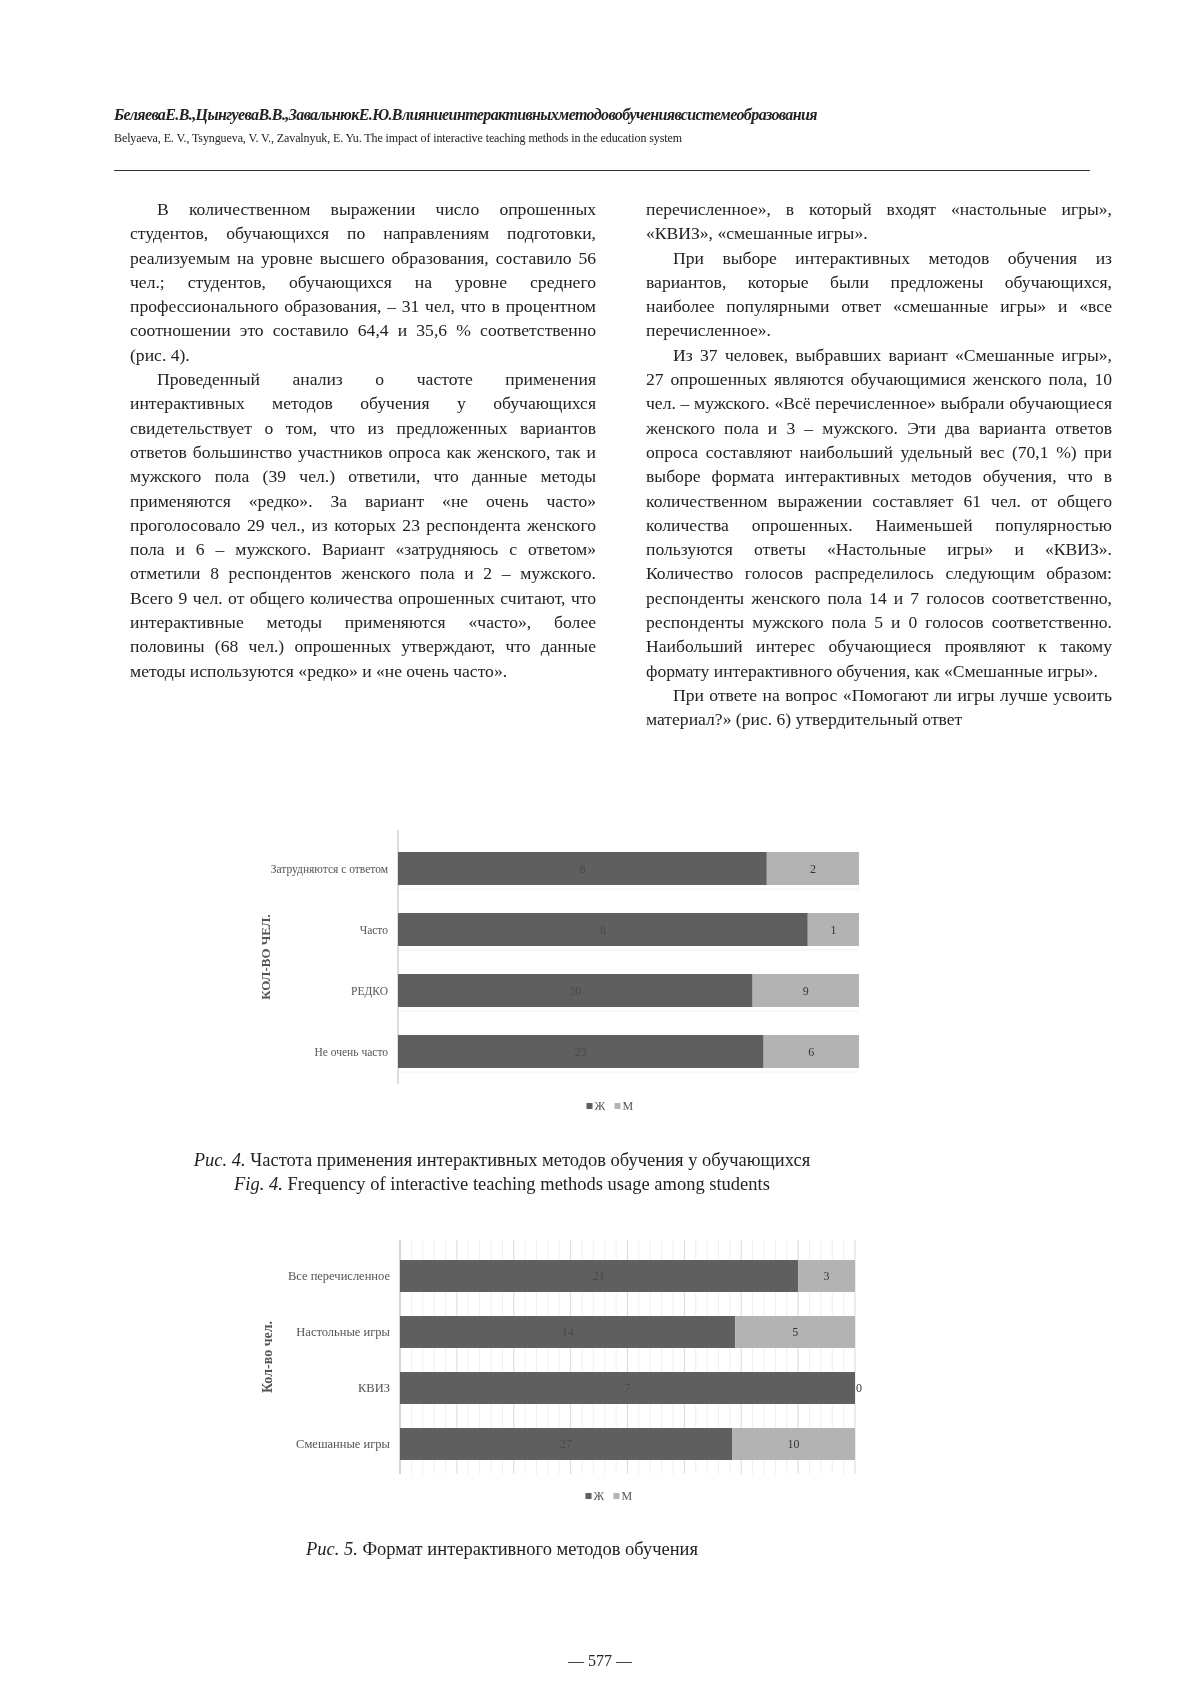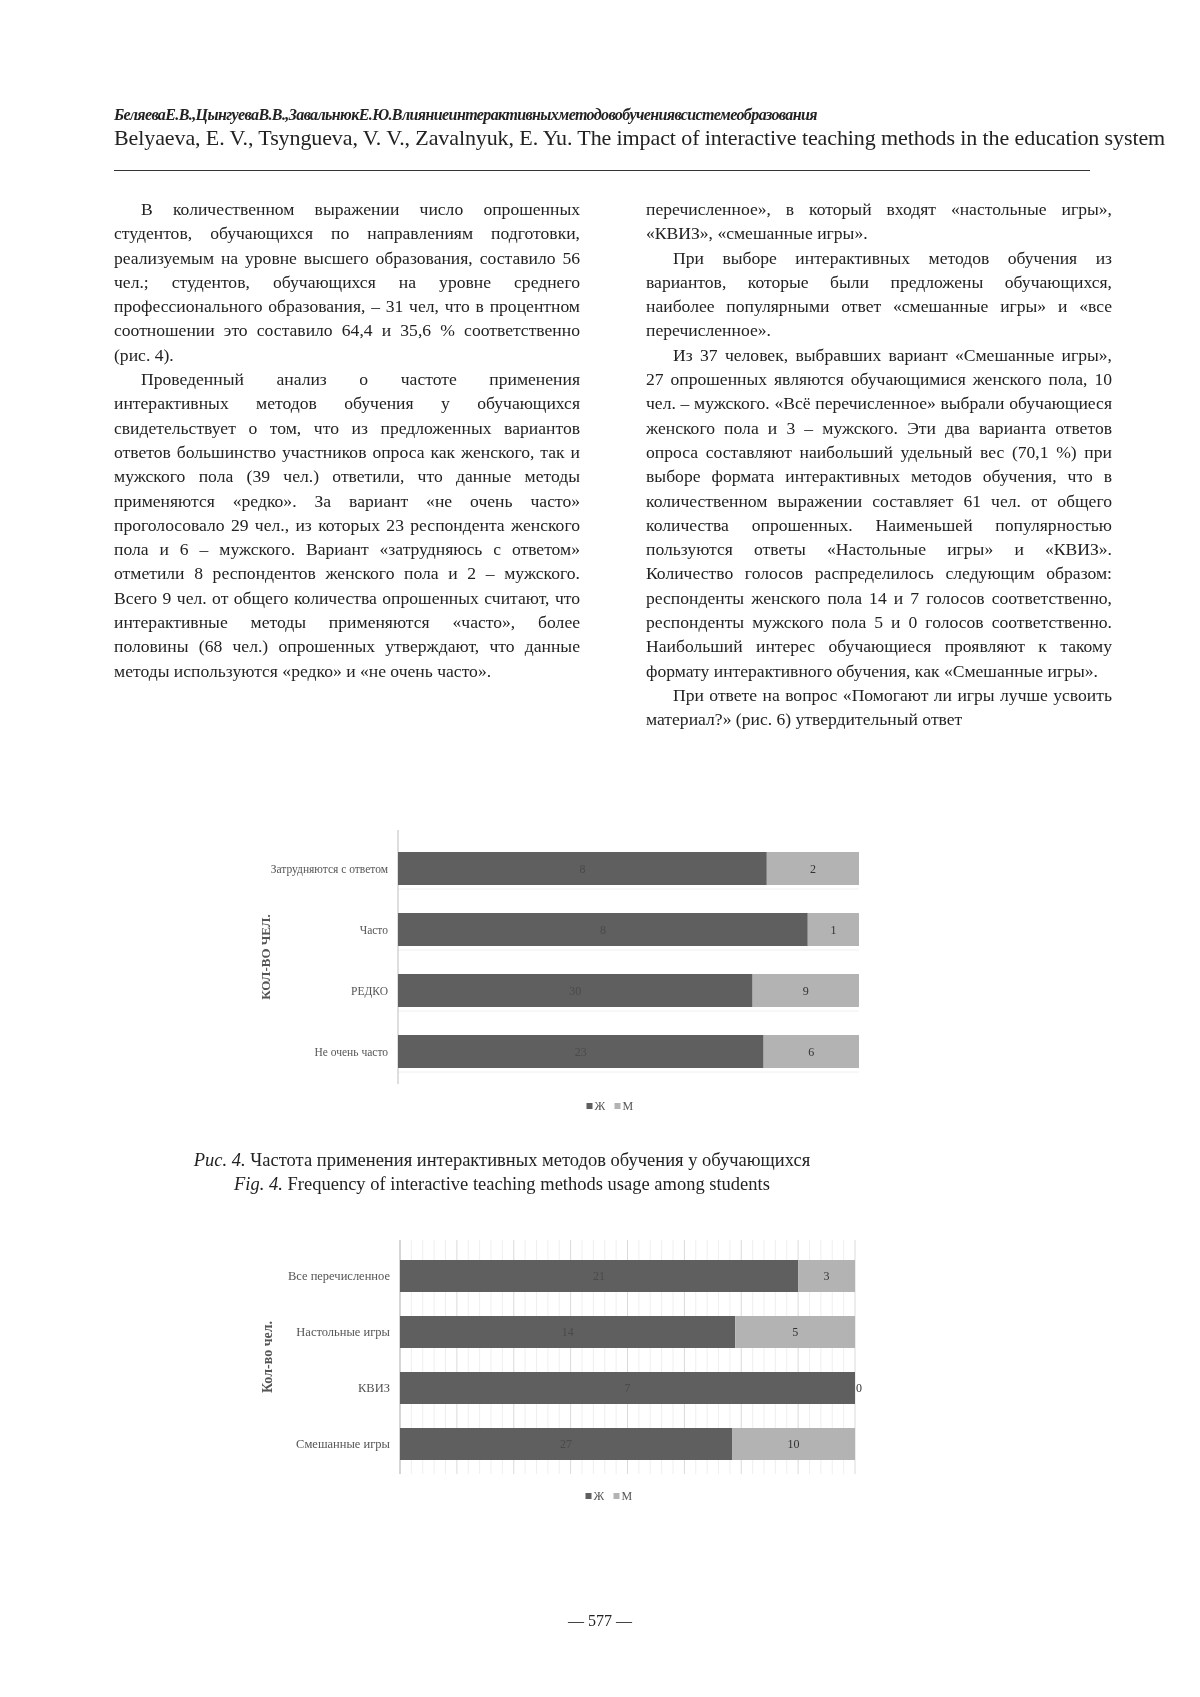--- a/index.html
+++ b/index.html
@@ -1,31 +1,31 @@
 <!DOCTYPE html>
 <html><head>
 <meta charset="utf-8">
 <style>
   html, body { margin: 0; padding: 0; background: #ffffff; }
   body { width: 1200px; height: 1697px; position: relative; overflow: hidden;
          font-family: "Liberation Serif", "DejaVu Serif", serif; color: #222; }
   .header { position: absolute; left: 114px; top: 104px; width: 976px; }
   .header .ru { font-weight: bold; font-size: 16px; letter-spacing: -0.6px; white-space: nowrap; line-height: 22px; font-style: italic; }
-  .header .en { font-size: 22px; white-space: nowrap; line-height: 24px; letter-spacing: -0.1px; }
+  .header .en { font-size: 12px; white-space: nowrap; line-height: 24px; letter-spacing: -0.1px; }
   .rule { position: absolute; left: 114px; top: 170px; width: 976px; height: 0; border-top: 1.5px solid #333; }
   .col { position: absolute; top: 197px; width: 466px; font-size: 17.6px; line-height: 24.3px; text-align: justify; }
-  .col.left { left: 114px; }
+  .col.left { left: 130px; }
   .col.right { left: 646px; }
   .col p { margin: 0; text-indent: 27px; }
   .col p.noindent { text-indent: 0; }
   .chart { position: absolute; }
   .chart svg { display: block; }
   .cap { position: absolute; left: 0; width: 1004px; text-align: center; font-size: 18.5px; line-height: 24px; }
   .cap i { font-style: italic; }
-  .pagenum { position: absolute; left: 0; width: 1200px; top: 1612px; text-align: center; font-size: 16px; }
+  .pagenum { position: absolute; left: 0; width: 1200px; top: 1652px; text-align: center; font-size: 16px; }
 </style>
 </head>
 <body>
 
 <div class="header">
   <div class="ru">БеляеваЕ.В.,ЦынгуеваВ.В.,ЗавальнюкЕ.Ю.Влияниеинтерактивныхметодовобучениявсистемеобразования</div>
   <div class="en">Belyaeva, E. V., Tsyngueva, V. V., Zavalnyuk, E. Yu.  The impact of interactive teaching methods in the education system</div>
 </div>
 <div class="rule"></div>
 
@@ -146,15 +146,16 @@
       <text x="543.5135135135135" y="218" text-anchor="middle" font-size="12" fill="#333" font-family="Liberation Serif, serif">10</text>
       <text x="140" y="218" text-anchor="end" font-size="12.5" fill="#555" font-family="Liberation Serif, serif">Смешанные игры</text>
       <text x="22" y="127" text-anchor="middle" font-size="14" fill="#555" font-weight="bold" font-family="Liberation Serif, serif" transform="rotate(-90 22 127)">Кол-во чел.</text>
       <rect x="335.5" y="263" width="6" height="6" fill="#5f5f5f"></rect>
       <text x="343.5" y="270" font-size="12" fill="#555" font-family="Liberation Serif, serif">Ж</text>
       <rect x="363.5" y="263" width="6" height="6" fill="#b3b3b3"></rect>
       <text x="371.5" y="270" font-size="12" fill="#555" font-family="Liberation Serif, serif">М</text>
     </svg>
 </div>
 <div class="cap" style="top:1537px;">
+  <div><i>Рис. 5.</i><span> Формат интерактивного методов обучения</span></div>
 </div>
 
 <div class="pagenum">— 577 —</div>
 
 </body></html>

